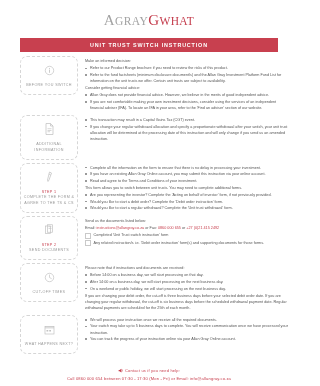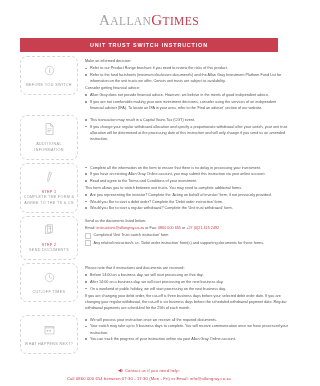--- a/index.html
+++ b/index.html
@@ -121,21 +121,21 @@
     font-size:4.1px;color:#c8404f;letter-spacing:.15px;
   }
 </style>
 </head>
 <body>
 
 <div class="page">
 
   <div class="logo-wrap">
     <span class="logo">
-      <span class="a"><span class="cap">A</span><span class="sm">ALLAN</span></span><span class="g"><span class="cap">G</span><span class="sm">TIMES</span></span>
+      <span class="a"><span class="cap">A</span><span class="sm">GRAY</span></span><span class="g"><span class="cap">G</span><span class="sm">WHAT</span></span>
     </span>
   </div>
 
   <div class="banner">UNIT TRUST SWITCH INSTRUCTION</div>
 
   <div class="sections">
       <div class="section">
         <div class="card">
           <div class="icon"><svg width="11" height="11" viewBox="0 0 24 24">
               <circle cx="12" cy="12" r="9.2" fill="none" stroke="#c2c2c2" stroke-width="1.5"></circle>

